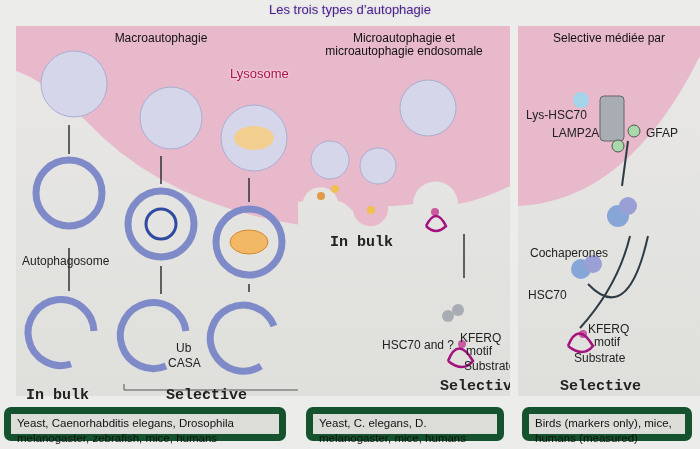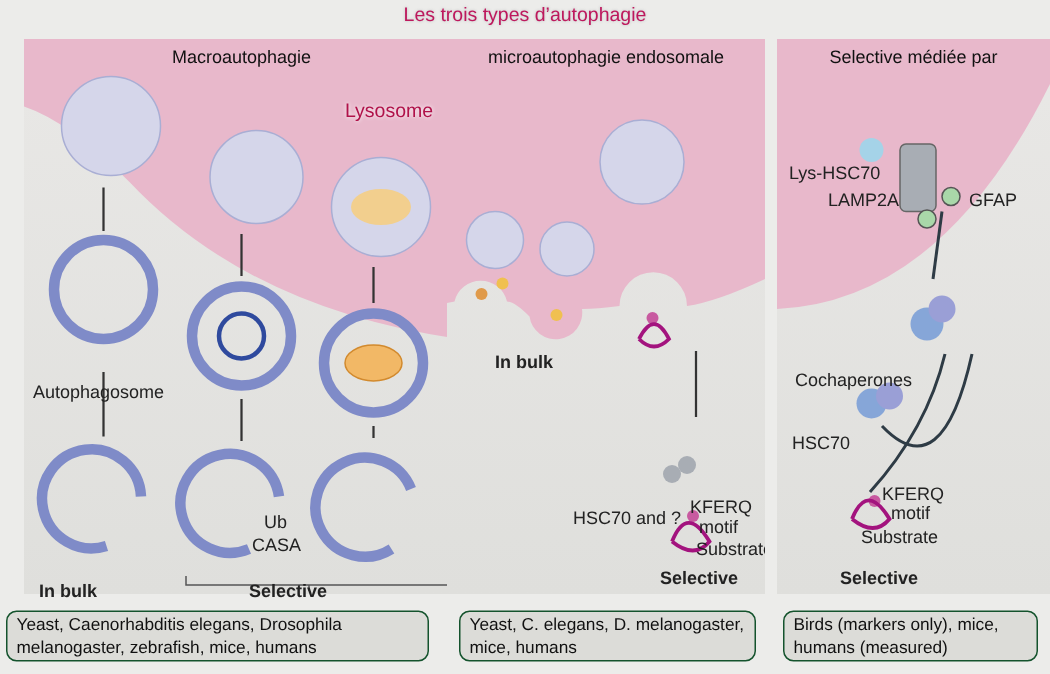--- a/index.html
+++ b/index.html
@@ -1,27 +1,27 @@
 <!DOCTYPE html>
 <html><head>
 <meta charset="utf-8">
 <style>
   html,body{margin:0;padding:0;}
   body{width:700px;height:449px;background:#ececea;font-family:"Liberation Sans",sans-serif;position:relative;overflow:hidden;}
-  .title{position:absolute;top:2px;left:0;width:700px;text-align:center;font-size:13px;color:#be185d;text-shadow:0 0 3px #fff,0 0 2px #999;}
+  .title{position:absolute;top:2px;left:0;width:700px;text-align:center;font-size:13px;color:#4c1d95;text-shadow:0 0 3px #fff,0 0 2px #999;}
   .panel{position:absolute;top:26px;height:370px;background:linear-gradient(#e9e8e6,#dfdfdc);overflow:hidden;}
   .p1{left:16px;width:290px;}
   .p2{left:298px;width:212px;}
   .p3{left:518px;width:182px;}
   .ptitle{position:absolute;top:6px;left:0;width:100%;text-align:center;font-size:12px;line-height:13px;color:#111;z-index:5;}
   svg{position:absolute;left:0;top:0;}
   .lbl{position:absolute;font-size:12px;color:#222;z-index:5;white-space:nowrap;}
-  .bold{font-weight:bold;font-size:12px;}
+  .bold{font-weight:bold;font-size:15px;font-family:Liberation Mono, monospace;}
   .lyso{color:#b0124a;font-size:13px;text-shadow:0 0 3px #fff;}
-  .box{position:absolute;top:407px;height:34px;border:1px solid #14532d;border-radius:7px;background:#dcdcd8;font-size:11.5px;line-height:15px;padding:2px 6px;box-sizing:border-box;color:#111;}
+  .box{position:absolute;top:407px;height:34px;border:7px solid #14532d;border-radius:7px;background:#dcdcd8;font-size:11.5px;line-height:15px;padding:2px 6px;box-sizing:border-box;color:#111;}
 </style>
 </head>
 <body>
 
 <div class="title">Les trois types d’autophagie</div>
 
 <div class="panel p1">
   <svg width="290" height="370">
     <path d="M0,0 H290 V200 Q150,180 70,95 Q30,55 0,45 Z" fill="#e8b8cb"></path>
     <circle cx="58" cy="58" r="33" fill="#d5d6ea" stroke="#a9aed4"></circle>
@@ -66,20 +66,21 @@
     <circle cx="73" cy="184" r="4" fill="#f0c050"></circle>
     <circle cx="137" cy="186" r="4" fill="#c85aa0"></circle>
     <path d="M128,200 q10,-20 20,0 q-10,10 -20,0" fill="none" stroke="#a3137e" stroke-width="2.5"></path>
     <line x1="166" y1="252" x2="166" y2="208" stroke="#333" stroke-width="1.5"></line>
     <circle cx="150" cy="290" r="6" fill="#a8adb4"></circle>
     <circle cx="160" cy="284" r="6" fill="#a8adb4"></circle>
     <circle cx="164" cy="318" r="4" fill="#c85aa0"></circle>
     <path d="M150,335 q10,-25 25,0 q-10,12 -25,0" fill="none" stroke="#a3137e" stroke-width="2.5"></path>
   </svg>
   <div class="ptitle">
+    <div>Microautophagie et</div>
     <div>microautophagie endosomale</div>
   </div>
   <div class="lbl bold" style="left:32px;top:208px">In bulk</div>
   <div class="lbl" style="left:84px;top:312px">HSC70 and ?</div>
   <div class="lbl" style="left:162px;top:305px">KFERQ</div>
   <div class="lbl" style="left:168px;top:318px">motif</div>
   <div class="lbl" style="left:166px;top:333px">Substrate</div>
   <div class="lbl bold" style="left:142px;top:352px">Selective</div>
 </div>
 

